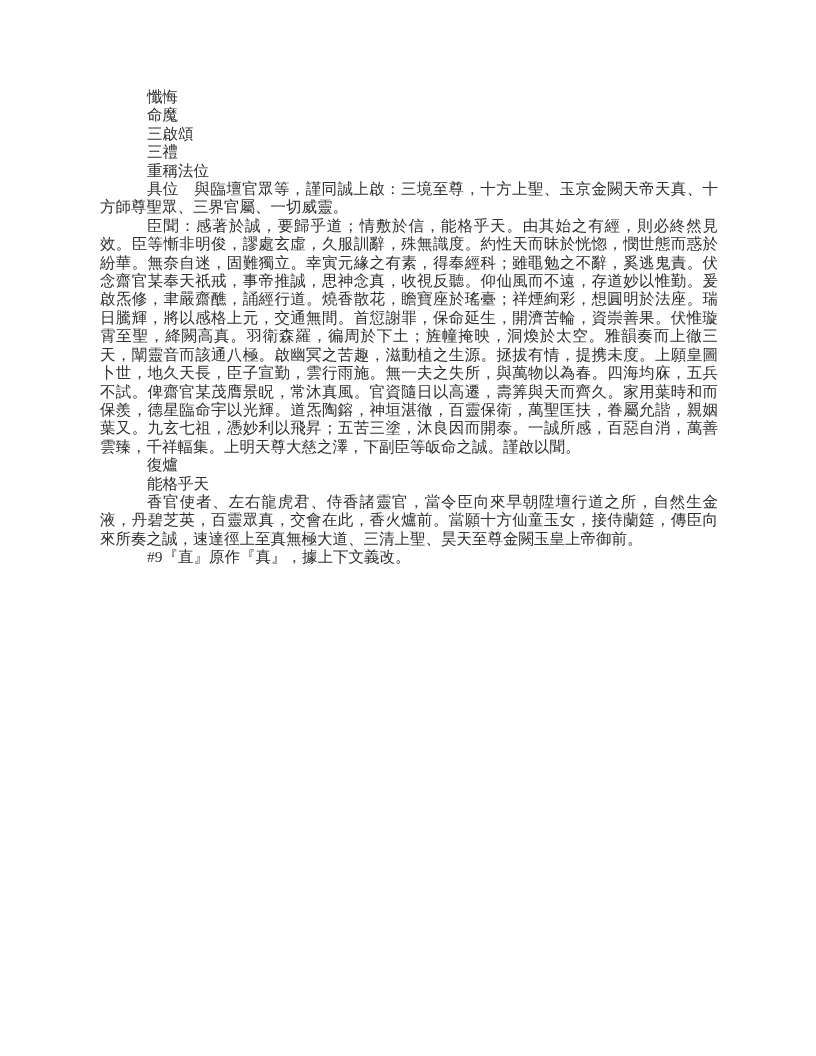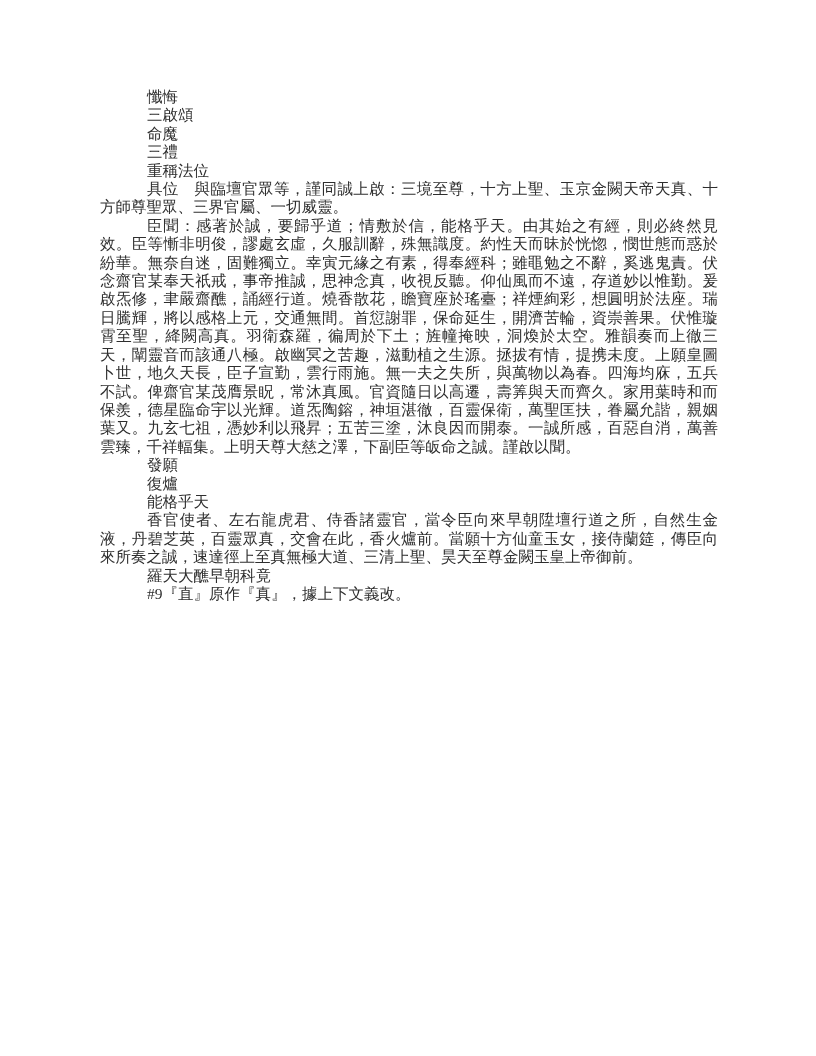--- a/index.html
+++ b/index.html
@@ -31,26 +31,24 @@
     text-indent: 47px;
     text-align: justify;
   }
 </style>
 </head>
 <body>
 
 <div class="page">
   <div class="textblock">
     <p>懺悔</p>
+    <p>命魔</p>
     <p>三啟頌</p>
-    <p>命魔</p>
     <p>三禮</p>
     <p>重稱法位</p>
     <p>具位　與臨壇官眾等，謹同誠上啟：三境至尊，十方上聖、玉京金闕天帝天真、十方師尊聖眾、三界官屬、一切威靈。</p>
     <p>臣聞：感著於誠，要歸乎道；情敷於信，能格乎天。由其始之有經，則必終然見效。臣等慚非明俊，謬處玄虛，久服訓辭，殊無識度。約性天而昧於恍惚，憫世態而惑於紛華。無奈自迷，固難獨立。幸寅元緣之有素，得奉經科；雖黽勉之不辭，奚逃鬼責。伏念齋官某奉天祇戒，事帝推誠，思神念真，收視反聽。仰仙風而不遠，存道妙以惟勤。爰啟炁修，聿嚴齋醮，誦經行道。燒香散花，瞻寶座於瑤臺；祥煙絢彩，想圓明於法座。瑞日騰輝，將以感格上元，交通無間。首愆謝罪，保命延生，開濟苦輪，資崇善果。伏惟璇霄至聖，絳闕高真。羽衛森羅，徧周於下土；旌幢掩映，洞煥於太空。雅韻奏而上徹三天，闡靈音而該通八極。啟幽冥之苦趣，滋動植之生源。拯拔有情，提携未度。上願皇圖卜世，地久天長，臣子宣勤，雲行雨施。無一夫之失所，與萬物以為春。四海均庥，五兵不試。俾齋官某茂膺景眖，常沐真風。官資隨日以高遷，壽筭與天而齊久。家用葉時和而保羨，德星臨命宇以光輝。道炁陶鎔，神垣湛徹，百靈保衛，萬聖匡扶，眷屬允諧，親姻葉又。九玄七祖，憑妙利以飛昇；五苦三塗，沐良因而開泰。一誠所感，百惡自消，萬善雲臻，千祥輻集。上明天尊大慈之澤，下副臣等皈命之誠。謹啟以聞。</p>
-    <p>發願</p>
     <p>復爐</p>
     <p>能格乎天</p>
     <p>香官使者、左右龍虎君、侍香諸靈官，當令臣向來早朝陞壇行道之所，自然生金液，丹碧芝英，百靈眾真，交會在此，香火爐前。當願十方仙童玉女，接侍蘭筵，傳臣向來所奏之誠，速達徑上至真無極大道、三清上聖、昊天至尊金闕玉皇上帝御前。</p>
-    <p>羅天大醮早朝科竟</p>
     <p>#9『直』原作『真』，據上下文義改。</p>
   </div>
 </div>
 
 </body></html>

